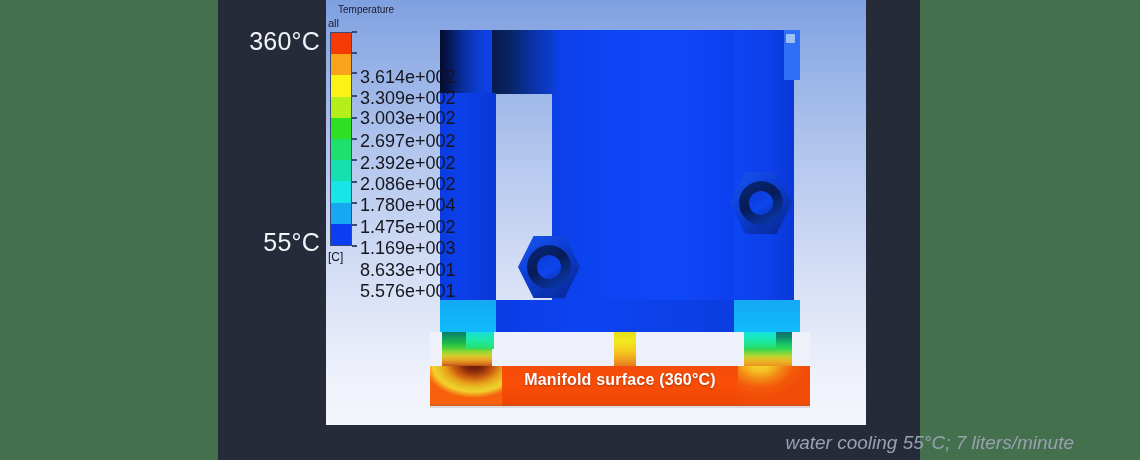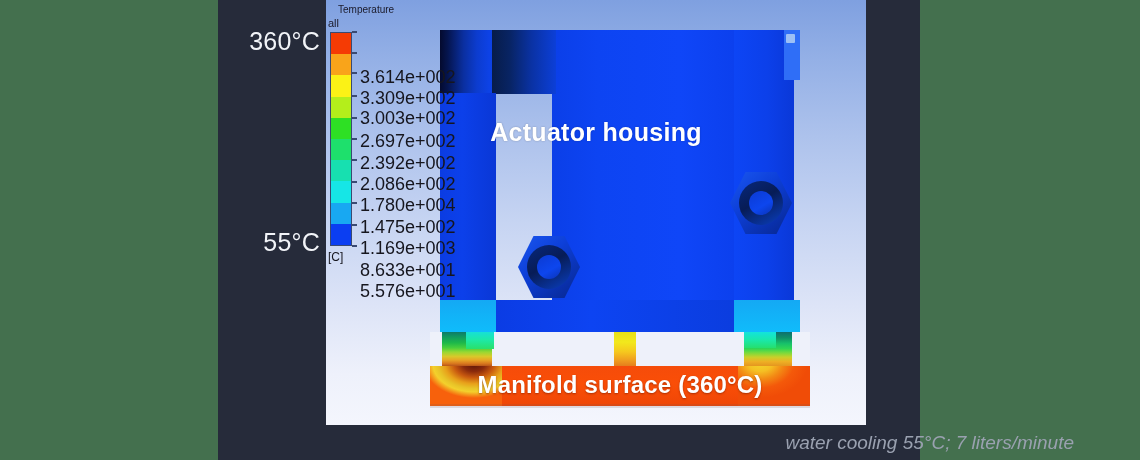--- a/index.html
+++ b/index.html
@@ -185,21 +185,21 @@
     color:#ffffff;font-size:25px;font-weight:bold;letter-spacing:.3px;
     text-shadow:0 0 2px rgba(0,0,0,.25);
   }
   #lbl-86{
     position:absolute;left:0;right:0;top:180px;text-align:center;
     color:#ffffff;font-size:24px;font-weight:bold;
     text-shadow:0 0 2px rgba(0,0,0,.25);
   }
   #lbl-manifold{
     position:absolute;left:104px;top:371px;width:380px;text-align:center;
-    color:#ffffff;font-size:24px;font-weight:bold;letter-spacing:.2px;
+    color:#ffffff;font-size:16px;font-weight:bold;letter-spacing:.2px;
     text-shadow:0 1px 2px rgba(110,25,0,.55);
   }
 
   
   #caption{
     position:absolute;right:66px;top:432px;
     color:#9aa1b0;font-size:19px;font-style:italic;white-space:nowrap;
   }
 </style>
 </head>
@@ -241,21 +241,20 @@
       <div class="hexout"></div>
       <div class="ring"></div>
       <div class="hole"></div>
     </div>
     <div class="bolt" id="bolt-high">
       <div class="hexout"></div>
       <div class="ring"></div>
       <div class="hole"></div>
     </div>
 
-    <div id="lbl-housing">Actuator housing</div>
     <div id="lbl-manifold">Manifold surface  (360°C)</div>
 
     <div id="legend">
       <div id="legend-title">Temperature</div>
       <div id="legend-sub">all</div>
       <div id="bar">
           <div class="band" style="background: rgb(245, 59, 4);"></div>
           <div class="band" style="background: rgb(249, 164, 26);"></div>
           <div class="band" style="background: rgb(251, 242, 22);"></div>
           <div class="band" style="background: rgb(180, 238, 27);"></div>

